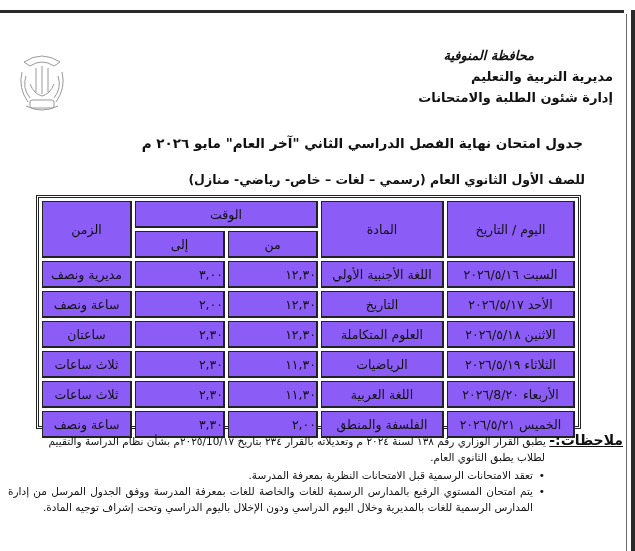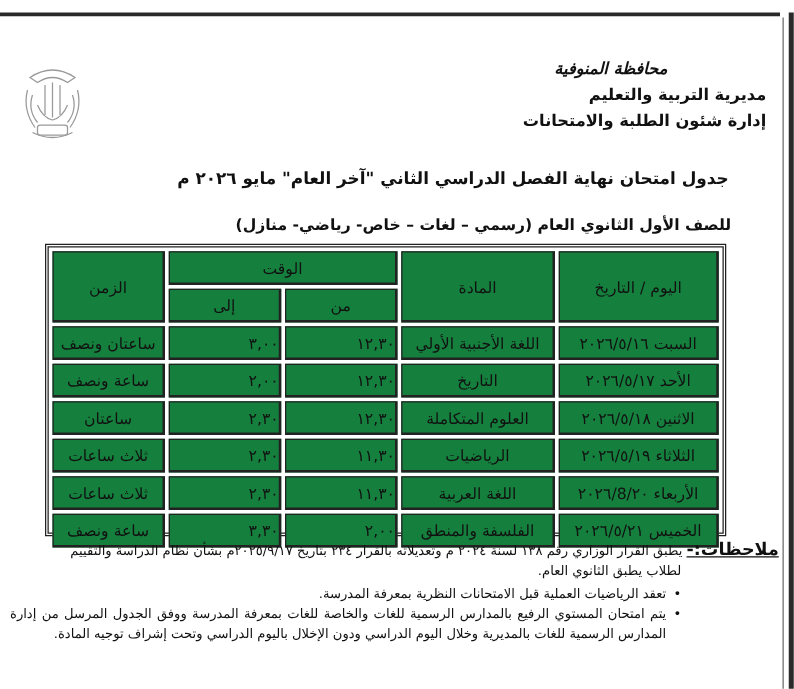--- a/index.html
+++ b/index.html
@@ -36,21 +36,21 @@
   .tbl-wrap {
     position: absolute; left: 36px; top: 195px; width: 545px; height: 234px;
     border: 3px double #222; box-sizing: border-box; background: #fff;
   }
   table {
     direction: rtl; border-collapse: separate; border-spacing: 3px; width: 100%;
     font-size: 12.5px; table-layout: fixed;
   }
   td {
     border: 2px solid #222; border-left-width: 1px; border-top-width: 1px;
-    text-align: center; padding: 0; height: 24px; background: #15803d; white-space: nowrap;
+    text-align: center; padding: 0; height: 24px; background: #8b5cf6; white-space: nowrap;
   }
   td.hdr { font-size: 12.5px; }
   td.c-date { width: 125px; }
   td.c-subj { width: 120px; }
   td.c-from { width: 68px; }
   td.c-to { width: 62px; margin-left: 12px; }
   td.num { letter-spacing: 1px; text-align: right; }
   .notes {
     position: absolute; left: 8px; right: 12px; top: 432px; direction: rtl; text-align: right;
     font-size: 10.5px; line-height: 16px;
@@ -104,21 +104,21 @@
     </tr>
     <tr>
       <td class="hdr c-from">من</td>
       <td class="hdr c-to">إلى</td>
     </tr>
     <tr>
       <td>السبت ٢٠٢٦/٥/١٦</td>
       <td>اللغة الأجنبية الأولي</td>
       <td class="num">١٢,٣٠</td>
       <td class="num">٣,٠٠</td>
-      <td>ساعتان ونصف</td>
+      <td>مديرية ونصف</td>
     </tr>
     <tr>
       <td>الأحد ٢٠٢٦/٥/١٧</td>
       <td>التاريخ</td>
       <td class="num">١٢,٣٠</td>
       <td class="num">٢,٠٠</td>
       <td>ساعة ونصف</td>
     </tr>
     <tr>
       <td>الاثنين ٢٠٢٦/٥/١٨</td>
@@ -148,20 +148,20 @@
       <td class="num">٣,٣٠</td>
       <td>ساعة ونصف</td>
     </tr>
   </tbody>
     </table>
 </div>
 
 <div class="notes">
   <div>
     <span class="notes-label">ملاحظات:-</span>
-    <span>يطبق القرار الوزاري رقم ١٣٨ لسنة ٢٠٢٤ م وتعديلاته بالقرار ٢٣٤ بتاريخ ٢٠٢٥/٩/١٧م بشأن نظام الدراسة والتقييم</span>
+    <span>يطبق القرار الوزاري رقم ١٣٨ لسنة ٢٠٢٤ م وتعديلاته بالقرار ٢٣٤ بتاريخ ٢٠٢٥/10/١٧م بشأن نظام الدراسة والتقييم</span>
   </div>
   <div class="indent">لطلاب يطبق الثانوي العام.</div>
   <ul>
-    <li>تعقد الرياضيات العملية قبل الامتحانات النظرية بمعرفة المدرسة.</li>
+    <li>تعقد الامتحانات الرسمية قبل الامتحانات النظرية بمعرفة المدرسة.</li>
     <li>يتم امتحان المستوي الرفيع بالمدارس الرسمية للغات والخاصة للغات بمعرفة المدرسة ووفق الجدول المرسل من إدارة المدارس الرسمية للغات بالمديرية وخلال اليوم الدراسي ودون الإخلال باليوم الدراسي وتحت إشراف توجيه المادة.</li>
   </ul>
 </div>
 
 </body></html>

